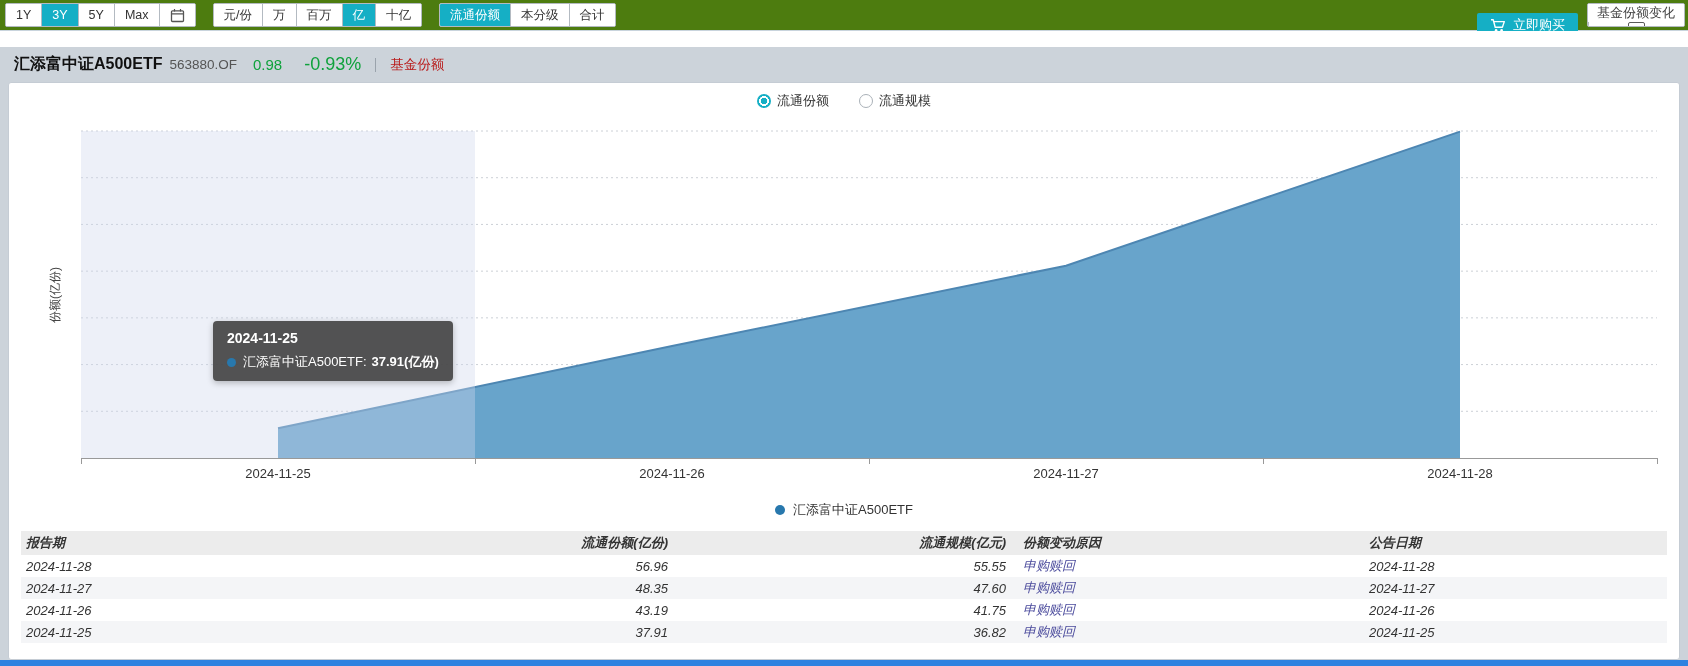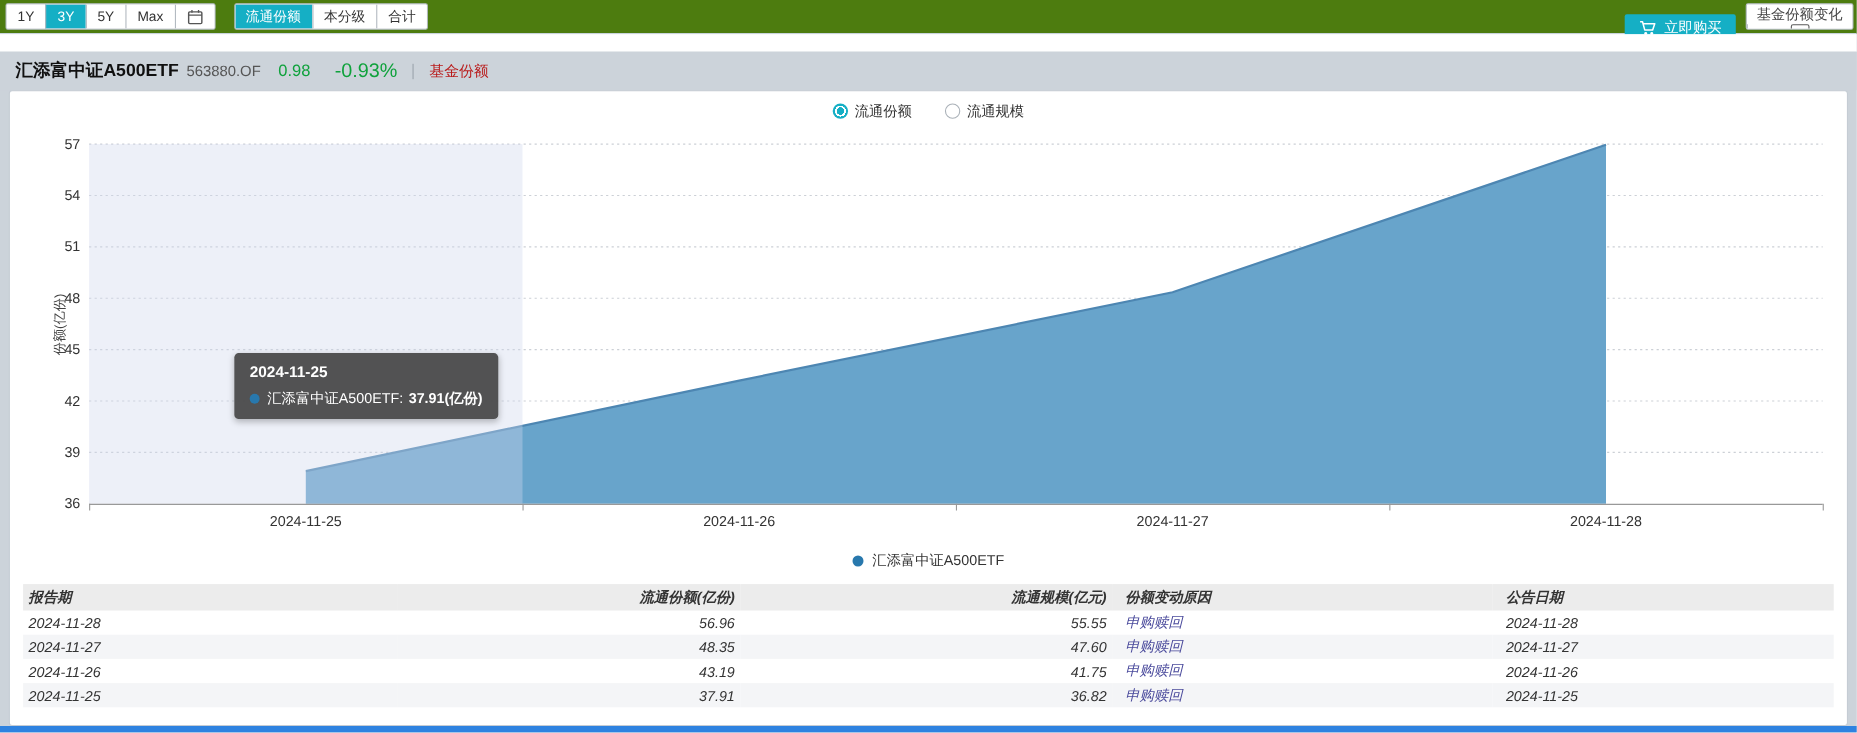--- a/index.html
+++ b/index.html
@@ -143,20 +143,27 @@
       <span style="display:flex;">
         <svg width="15" height="15" viewBox="0 0 15 15">
           <rect x="1.5" y="2.8" width="12" height="10.7" rx="1" fill="none" stroke="#555" stroke-width="1.3"></rect>
           <line x1="1.5" y1="5.8" x2="13.5" y2="5.8" stroke="#555" stroke-width="1.2"></line>
           <line x1="4.5" y1="1" x2="4.5" y2="3.6" stroke="#555" stroke-width="1.2"></line>
           <line x1="10.5" y1="1" x2="10.5" y2="3.6" stroke="#555" stroke-width="1.2"></line>
         </svg>
       </span>
     </button>
   </div>
+  <div class="btn-group g2">
+    <button class="tb-btn">元/份</button>
+    <button class="tb-btn">万</button>
+    <button class="tb-btn">百万</button>
+    <button class="tb-btn active">亿</button>
+    <button class="tb-btn">十亿</button>
+  </div>
   <div class="btn-group g3">
     <button class="tb-btn active">流通份额</button>
     <button class="tb-btn">本分级</button>
     <button class="tb-btn">合计</button>
   </div>
   <div class="toolbar-right">
     <button class="buy-btn">
       <span style="display:flex;">
         <svg width="16" height="15" viewBox="0 0 16 15">
           <path d="M1 1.8h2.2l2 7.4h7.2l1.9-5.6H4" fill="none" stroke="#fff" stroke-width="1.4" stroke-linejoin="round"></path>
@@ -211,30 +218,20 @@
       <span>流通份额</span>
     </span>
     <span class="radio-item">
       <span class="radio"></span>
       <span>流通规模</span>
     </span>
   </div>
 
   <div class="chart">
     <div class="y-title">份额(亿份)</div>
-    <div class="yticks" id="yticks">
-        <div class="ytick" style="top: -8px;">57</div>
-        <div class="ytick" style="top: 38.7143px;">54</div>
-        <div class="ytick" style="top: 85.4286px;">51</div>
-        <div class="ytick" style="top: 132.143px;">48</div>
-        <div class="ytick" style="top: 178.857px;">45</div>
-        <div class="ytick" style="top: 225.571px;">42</div>
-        <div class="ytick" style="top: 272.286px;">39</div>
-        <div class="ytick" style="top: 319px;">36</div>
-      </div>
     <svg id="plot-svg" width="1576" height="334">
         <line x1="0" x2="1576" y1="0" y2="0" stroke="#ccd0d6" stroke-width="1" stroke-dasharray="2 3"></line>
         <line x1="0" x2="1576" y1="46.71428571428572" y2="46.71428571428572" stroke="#ccd0d6" stroke-width="1" stroke-dasharray="2 3"></line>
         <line x1="0" x2="1576" y1="93.42857142857142" y2="93.42857142857142" stroke="#ccd0d6" stroke-width="1" stroke-dasharray="2 3"></line>
         <line x1="0" x2="1576" y1="140.14285714285717" y2="140.14285714285717" stroke="#ccd0d6" stroke-width="1" stroke-dasharray="2 3"></line>
         <line x1="0" x2="1576" y1="186.85714285714286" y2="186.85714285714286" stroke="#ccd0d6" stroke-width="1" stroke-dasharray="2 3"></line>
         <line x1="0" x2="1576" y1="233.57142857142858" y2="233.57142857142858" stroke="#ccd0d6" stroke-width="1" stroke-dasharray="2 3"></line>
         <line x1="0" x2="1576" y1="280.2857142857143" y2="280.2857142857143" stroke="#ccd0d6" stroke-width="1" stroke-dasharray="2 3"></line>
         <polygon points="197,297.2585714285715 591,215.04142857142858 985,134.69285714285715 1379,0.6228571428571286 1379,327 197,327" fill="#68a4cb"></polygon>
         <polyline points="197,297.2585714285715 591,215.04142857142858 985,134.69285714285715 1379,0.6228571428571286" fill="none" stroke="#4d86b2" stroke-width="2"></polyline>

